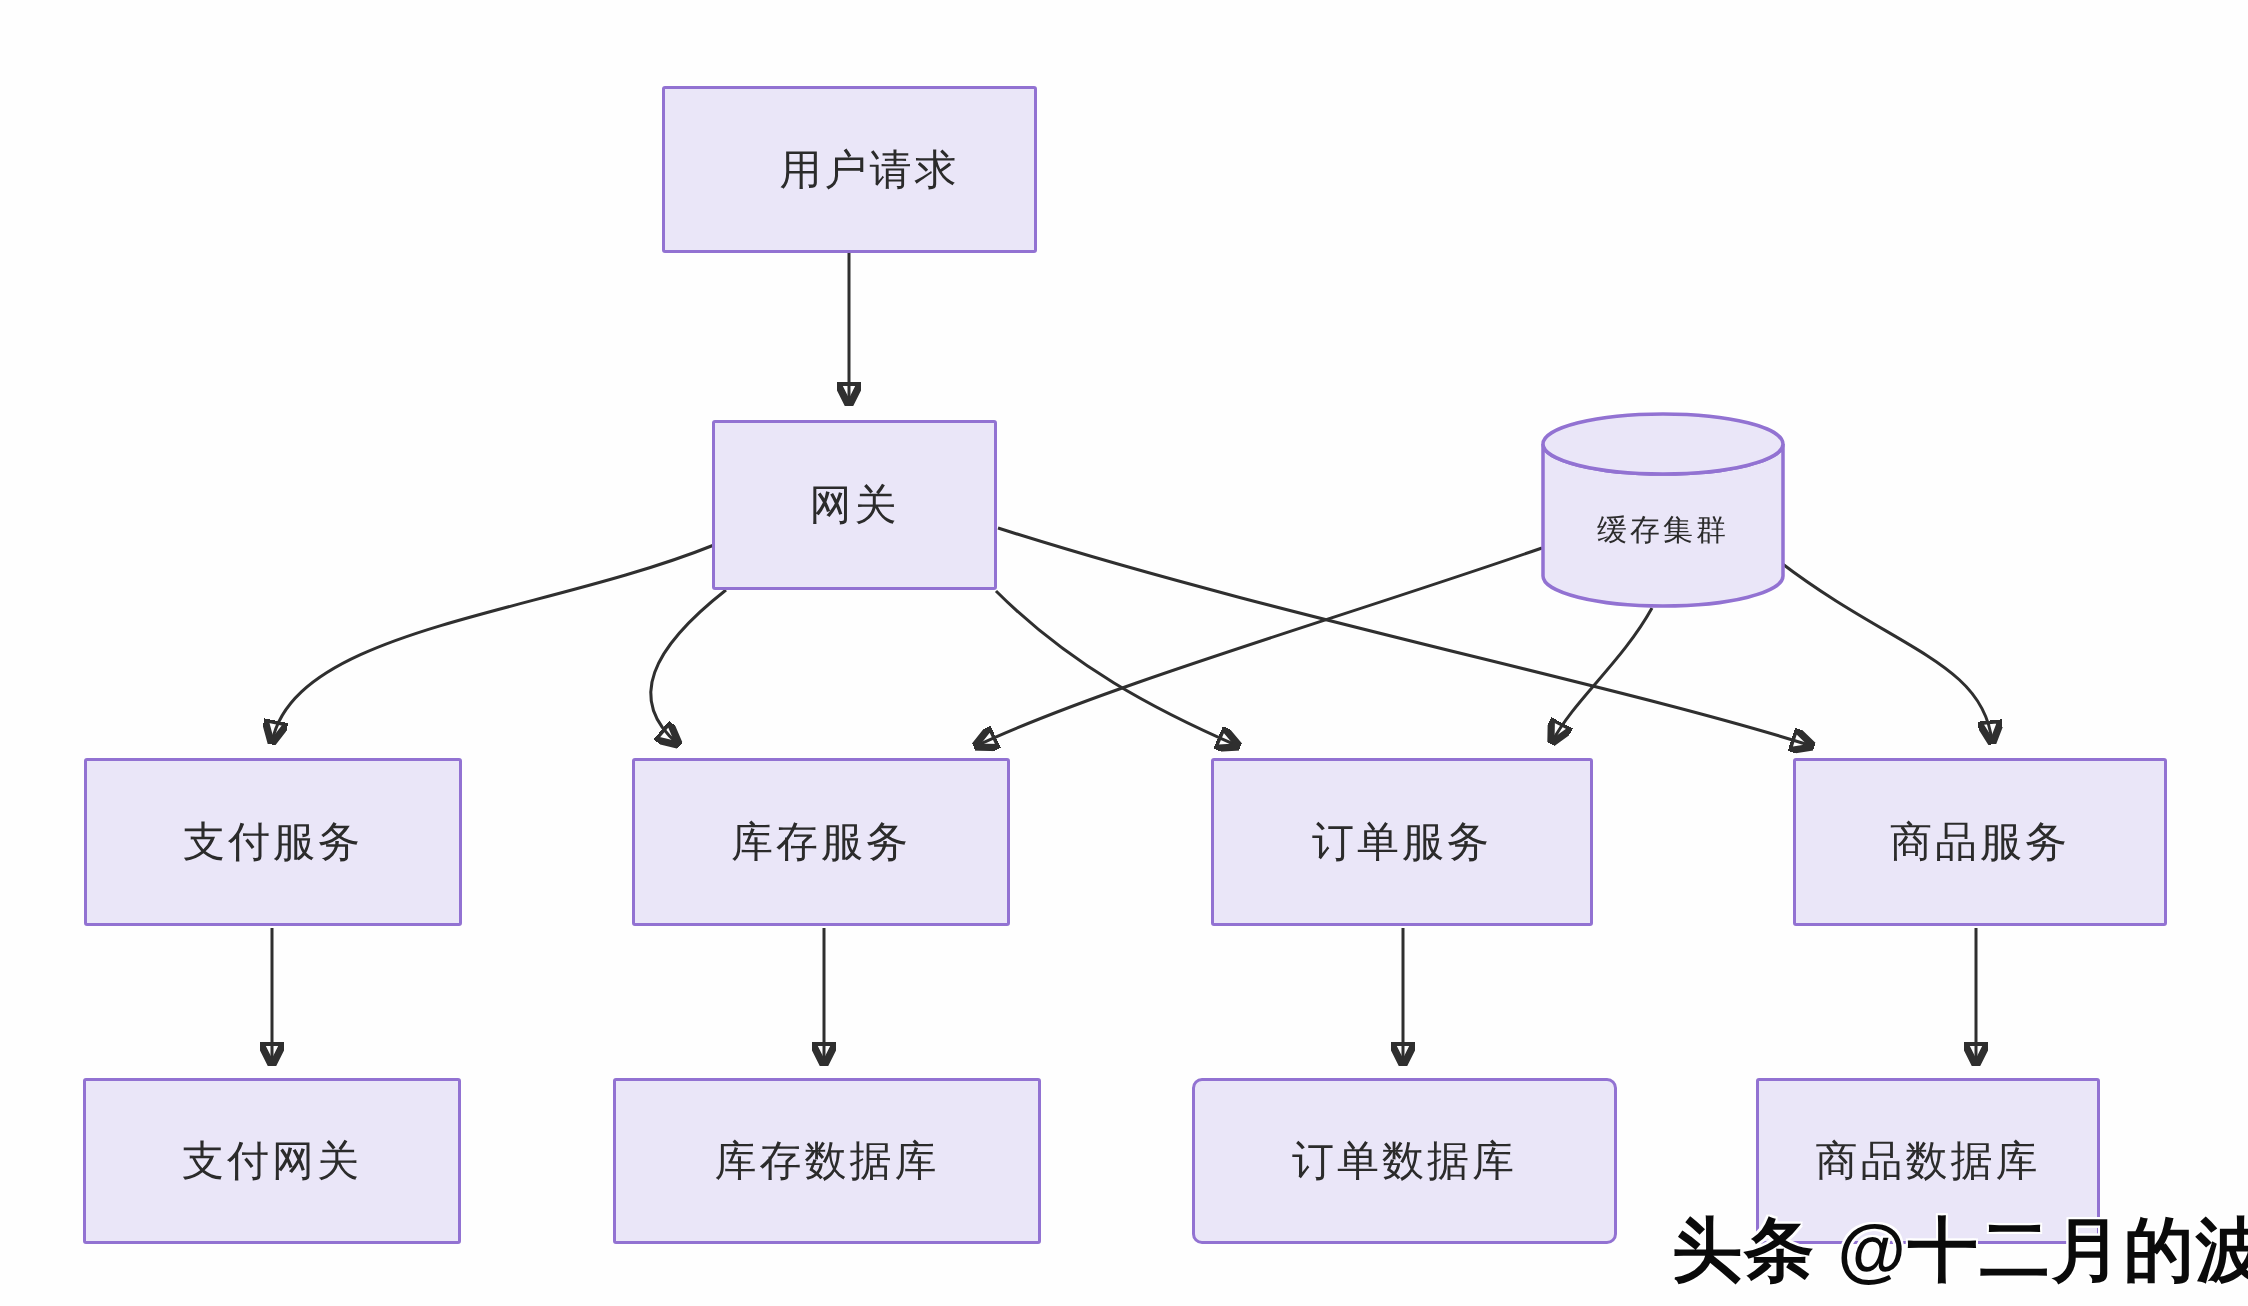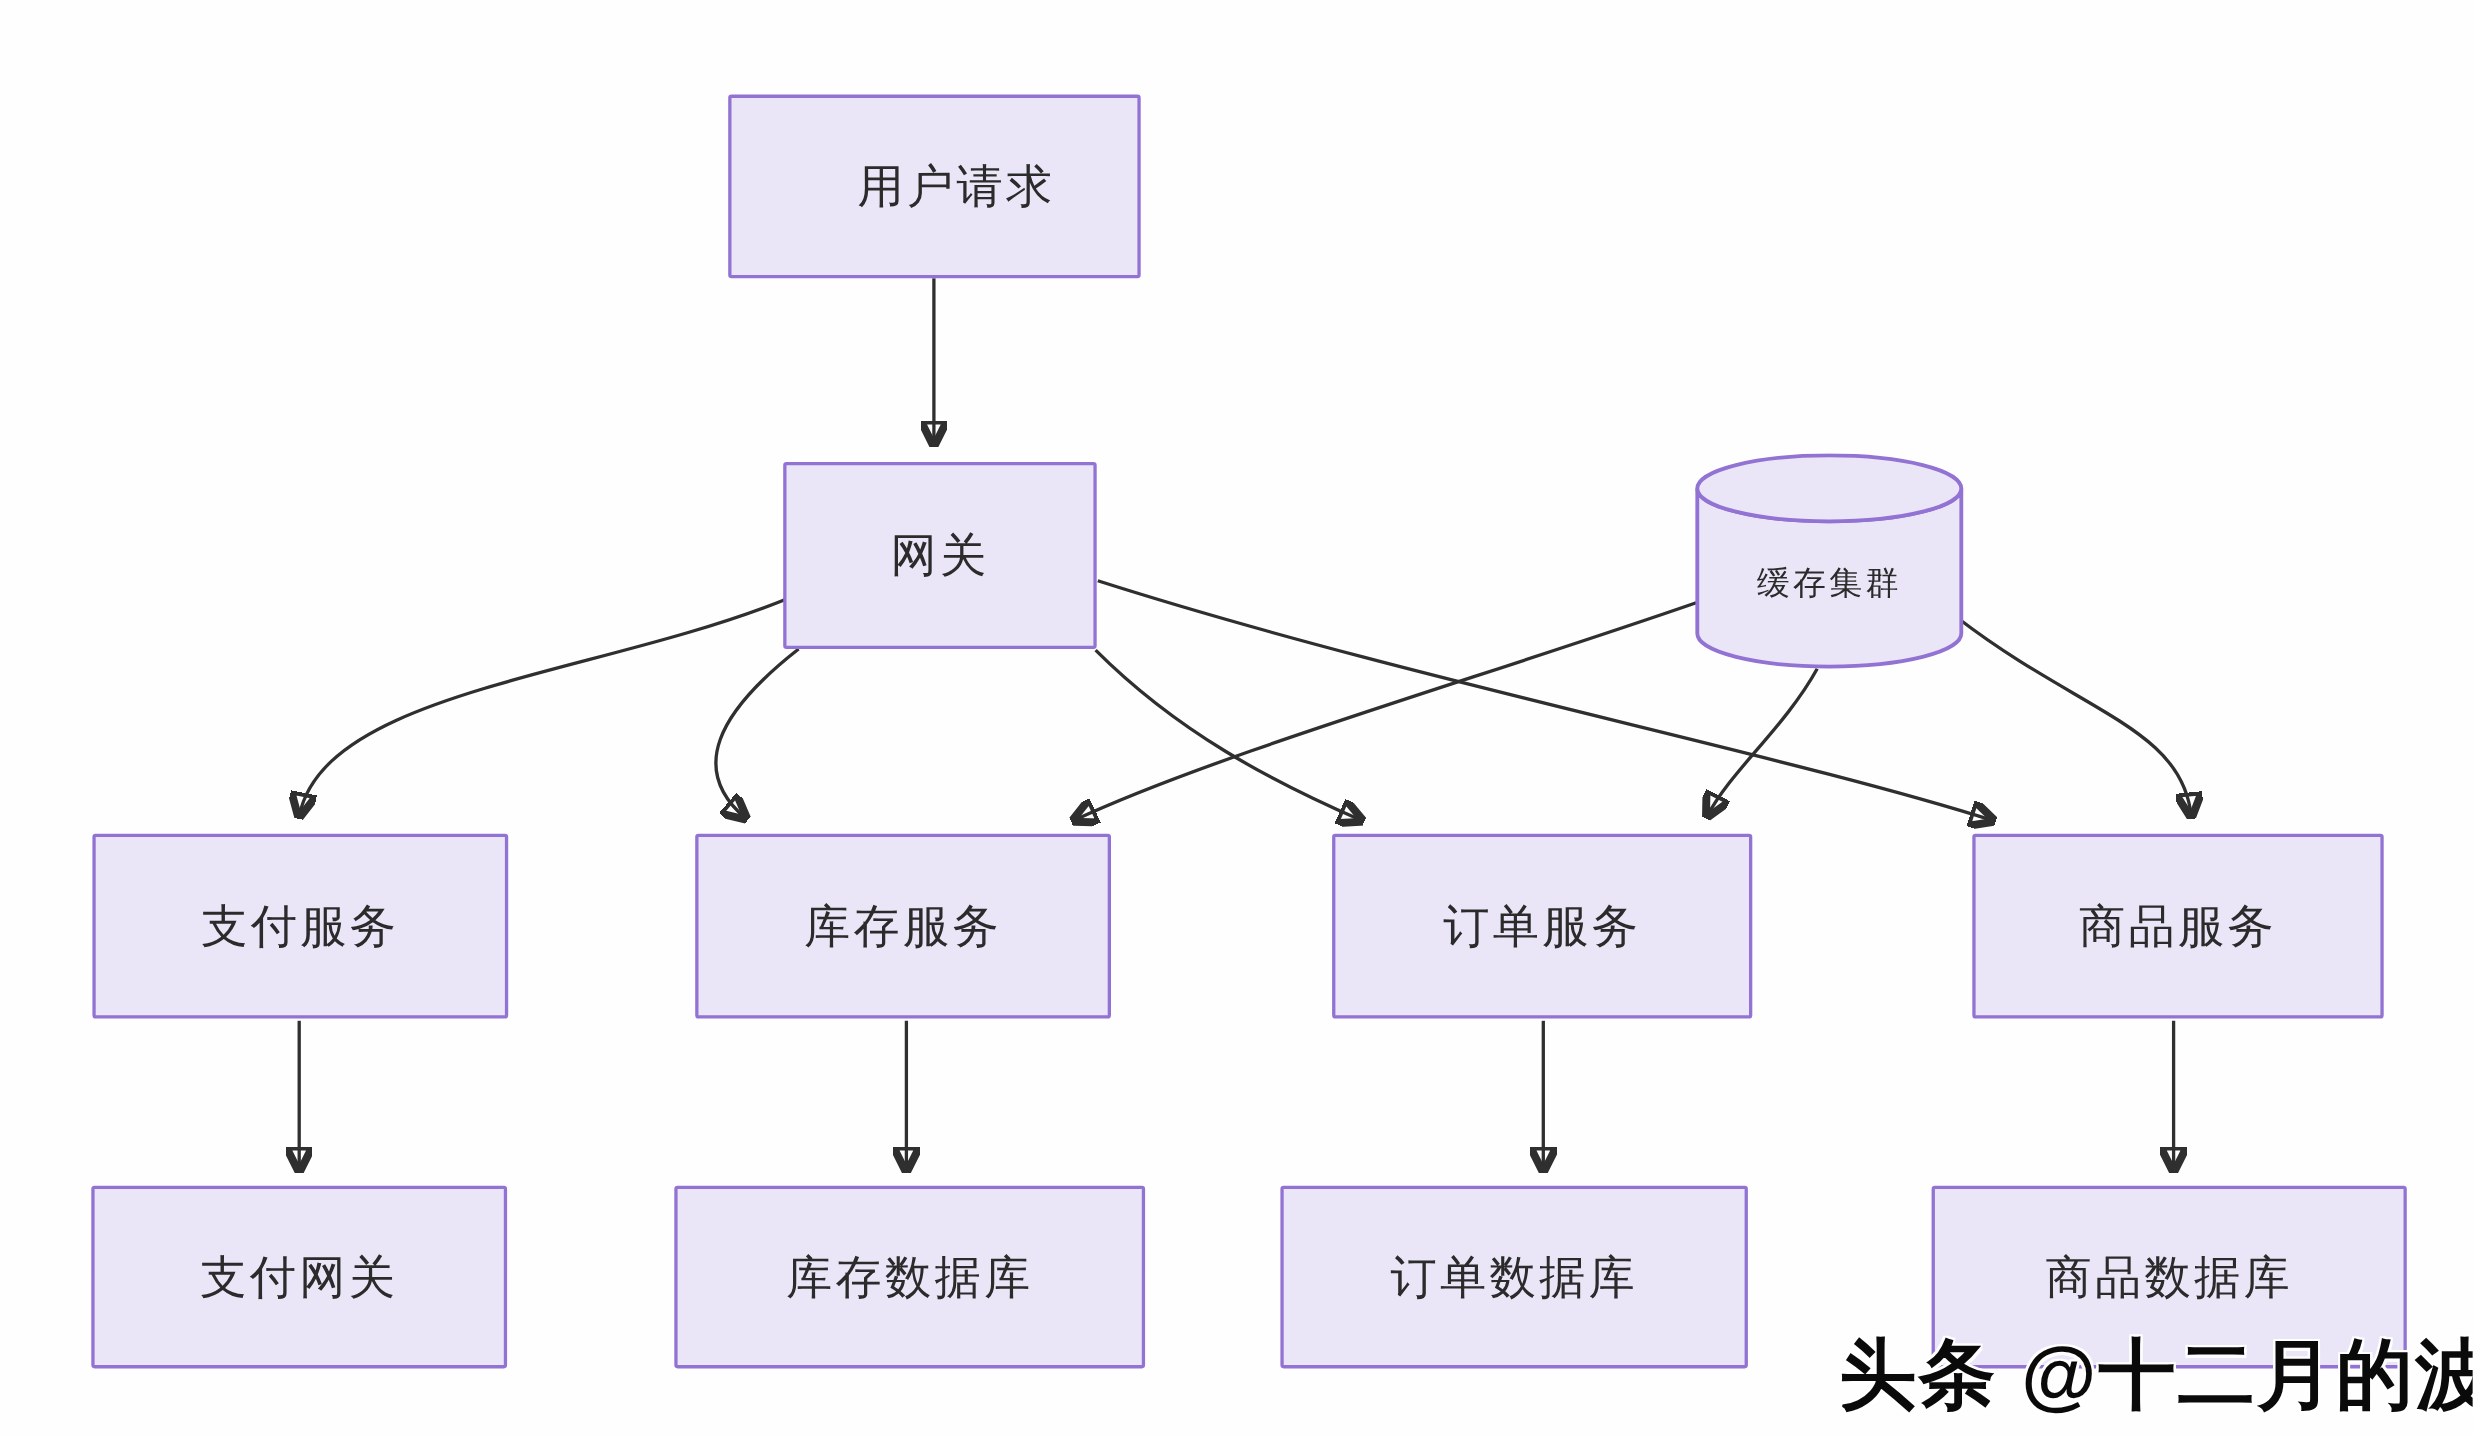--- a/index.html
+++ b/index.html
@@ -26,22 +26,22 @@
   }
   
   .n-user      {left:662px;  top:86px;   width:375px; height:167px;padding-left:40px;}
   .n-gateway   {left:712px;  top:420px;  width:285px; height:170px;}
   .n-pay-svc   {left:84px;   top:758px;  width:378px; height:168px;}
   .n-inv-svc   {left:632px;  top:758px;  width:378px; height:168px;}
   .n-ord-svc   {left:1211px; top:758px;  width:382px; height:168px;}
   .n-prd-svc   {left:1793px; top:758px;  width:374px; height:168px;}
   .n-pay-gw    {left:83px;   top:1078px; width:378px; height:166px;}
   .n-inv-db    {left:613px;  top:1078px; width:428px; height:166px;}
-  .n-ord-db    {left:1164px; top:1078px; width:425px; height:166px;}
-  .n-prd-db    {left:1756px; top:1078px; width:432px; height:166px;}
+  .n-ord-db    {left:1192px; top:1078px; width:425px; height:166px;border-radius:10px;}
+  .n-prd-db    {left:1756px; top:1078px; width:344px; height:166px;}
   .cylinder{
     position:absolute;
     left:1540px;top:412px;width:246px;height:198px;
     z-index:2;
   }
   .cylinder svg{position:absolute;left:0;top:0;}
   .cylinder .cyl-label{
     position:absolute;left:0;top:58px;width:246px;height:120px;
     display:flex;align-items:center;justify-content:center;
     font-size:30px;color:#2b2b2b;letter-spacing:3px;

